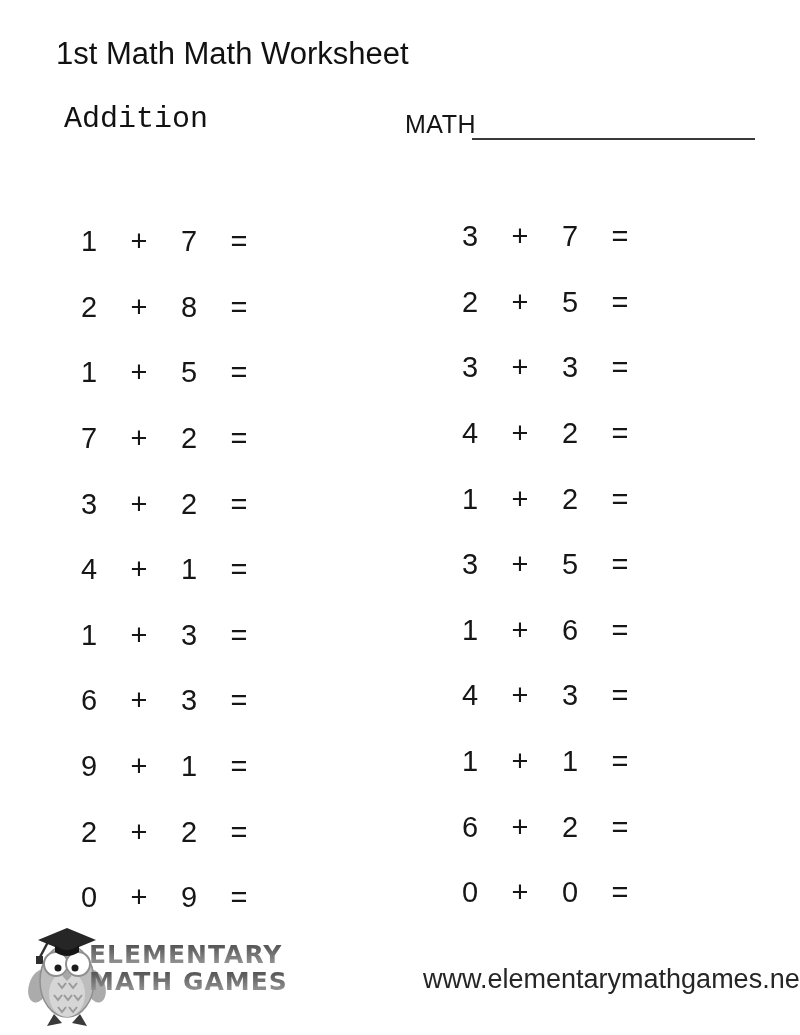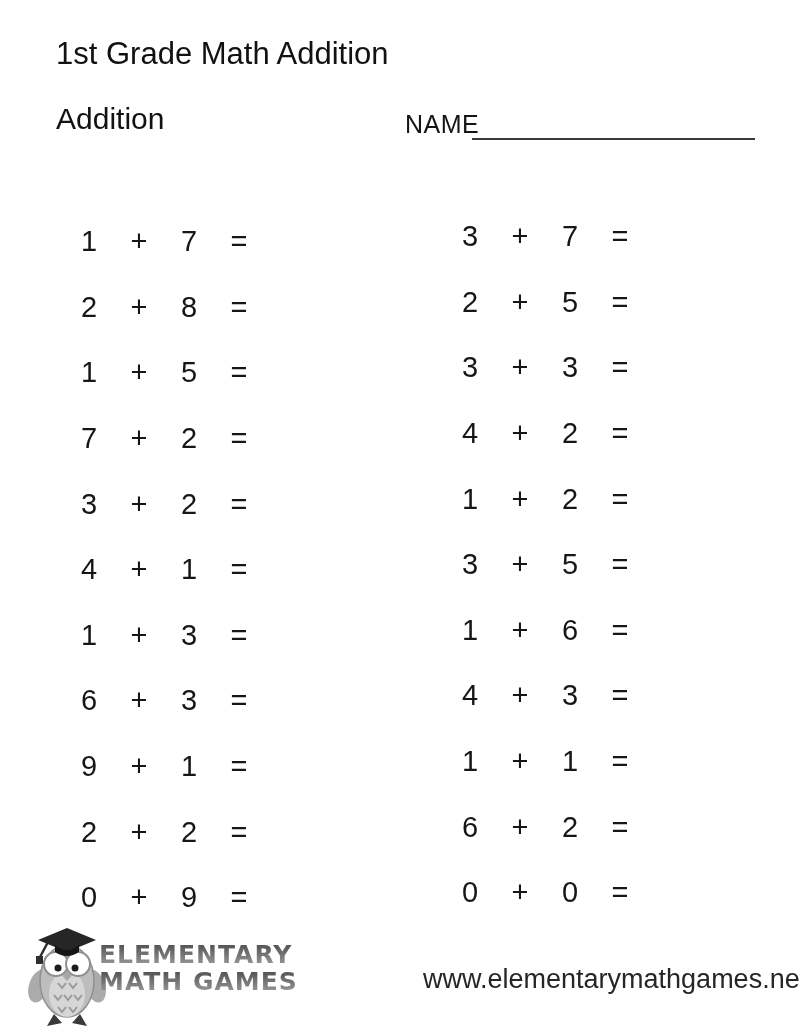--- a/index.html
+++ b/index.html
@@ -14,23 +14,24 @@
   }
   .title {
     position: absolute;
     left: 56px; top: 36px;
     font-size: 31px;
     letter-spacing: 0px;
     color: #111;
   }
   .subtitle {
     position: absolute;
-    left: 56px; top: 102px;
+    left: 64px; top: 102px;
     font-size: 30px;
     color: #111;
+    font-family: Liberation Mono, monospace;
   }
   .name-label {
     position: absolute;
     left: 405px; top: 110px;
     font-size: 25px;
     letter-spacing: 0.5px;
     color: #151515;
   }
   .name-line {
     position: absolute;
@@ -48,21 +49,21 @@
     text-align: center;
     font-size: 29px;
     color: #161616;
   }
   .owl {
     position: absolute;
     left: 28px; top: 926px;
   }
   .logo-text {
     position: absolute;
-    left: 99px; top: 941px;
+    left: 89px; top: 941px;
     font-family: "DejaVu Sans", sans-serif;
     font-weight: bold;
     line-height: 27px;
     color: #676767;
   }
   .logo-line1 { font-size: 25px; letter-spacing: 1px; }
   .logo-line2 { font-size: 25px; letter-spacing: 1px; text-decoration: underline; }
   @supports (-webkit-background-clip: text) or (background-clip: text) {
     .logo-text div {
       background: linear-gradient(#474747, #a2a2a2);
@@ -76,24 +77,24 @@
     left: 423px; top: 964px;
     font-size: 27px;
     color: #262626;
   }
 </style>
 </head>
 <body>
 
 <div class="page">
 
-  <div class="title">1st Grade Math Addition</div>
+  <div class="title">1st Math Math Worksheet</div>
   <div class="subtitle">Addition</div>
 
-  <div class="name-label">NAME</div>
+  <div class="name-label">MATH</div>
   <div class="name-line"></div>
 
   <div class="col col-left" id="col-left">
       <div class="prob-row">
         <span>1</span>
         <span>+</span>
         <span>7</span>
         <span>=</span>
       </div>
       <div class="prob-row">

